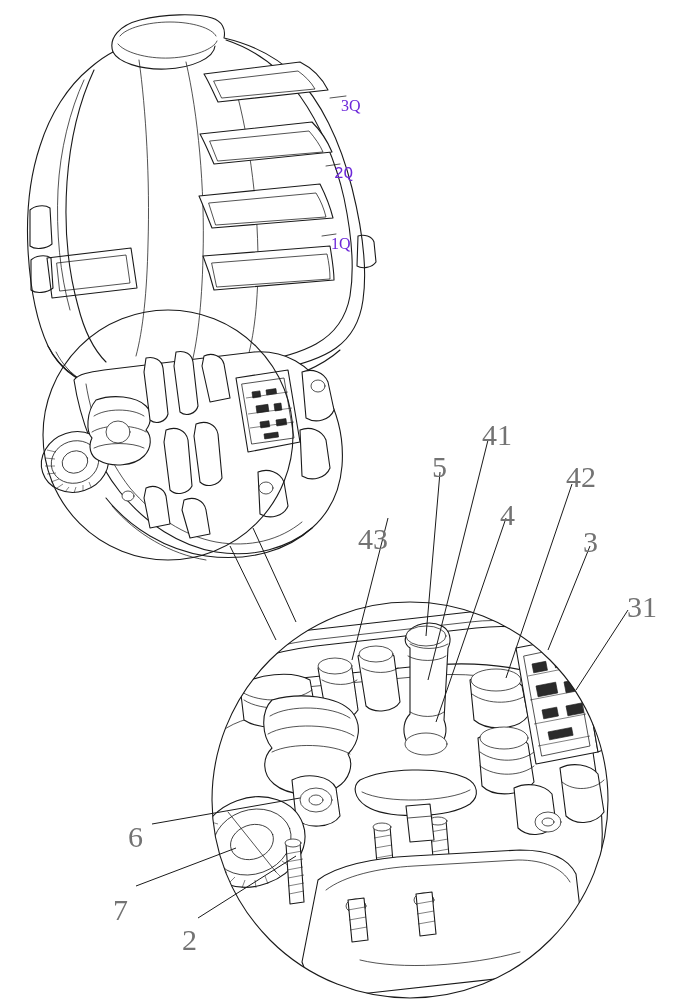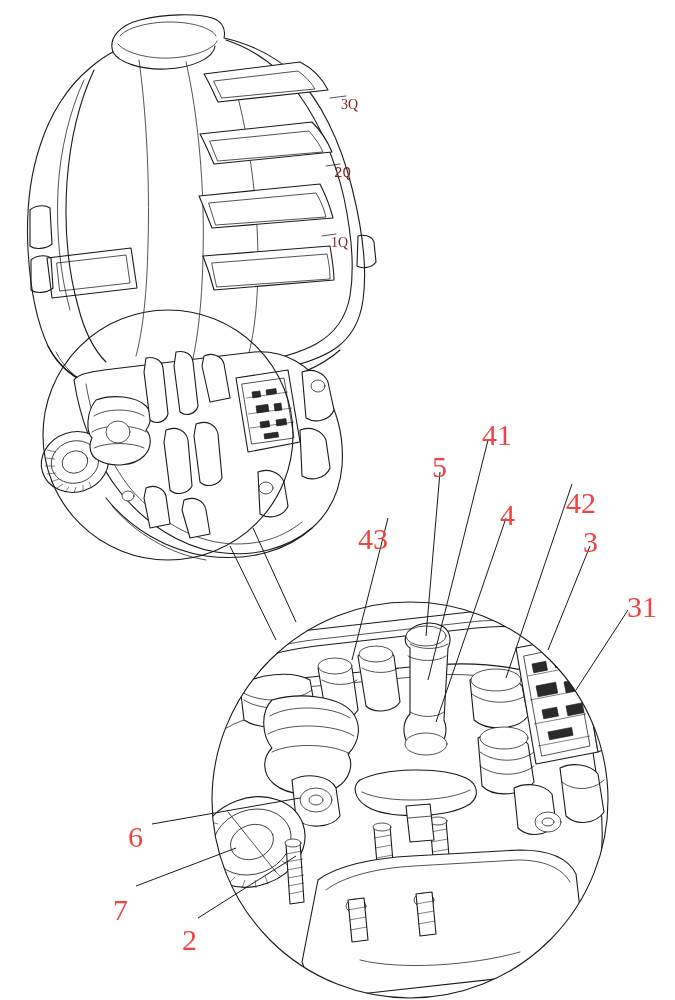--- a/index.html
+++ b/index.html
@@ -21,30 +21,30 @@
     position: absolute;
     top: 0;
     left: 0;
     width: 675px;
     height: 1000px;
   }
   .lbl {
     position: absolute;
     font-family: "Liberation Serif", serif;
     font-size: 30px;
-    color: #ef4444;
+    color: #737373;
     line-height: 1;
     white-space: nowrap;
     user-select: none;
   }
   .tick-lbl {
     position: absolute;
     font-family: "Liberation Serif", serif;
-    font-size: 14px;
-    color: #7f1d1d;
+    font-size: 16px;
+    color: #6d28d9;
     line-height: 1;
     white-space: nowrap;
   }
 </style>
 </head>
 <body>
 
 <div id="page">
 
   <svg class="figure-svg" viewBox="0 0 675 1000">
@@ -320,20 +320,20 @@
   </svg>
 
   <div class="tick-lbl" style="left:341px; top:98px;">3Q</div>
   <div class="tick-lbl" style="left:334px; top:166px;font-family:Liberation Mono, monospace;">2Q</div>
   <div class="tick-lbl" style="left:331px; top:236px;">1Q</div>
 
   <div class="lbl" style="left:358px; top:524px;">43</div>
   <div class="lbl" style="left:432px; top:452px;">5</div>
   <div class="lbl" style="left:482px; top:420px;">41</div>
   <div class="lbl" style="left:500px; top:500px;">4</div>
-  <div class="lbl" style="left:566px; top:462px;margin-top:26px;">42</div>
+  <div class="lbl" style="left:566px; top:462px;">42</div>
   <div class="lbl" style="left:583px; top:527px;">3</div>
   <div class="lbl" style="left:627px; top:592px;">31</div>
   <div class="lbl" style="left:128px; top:822px;">6</div>
   <div class="lbl" style="left:113px; top:895px;">7</div>
   <div class="lbl" style="left:182px; top:925px;">2</div>
 
 </div>
 
 </body></html>

